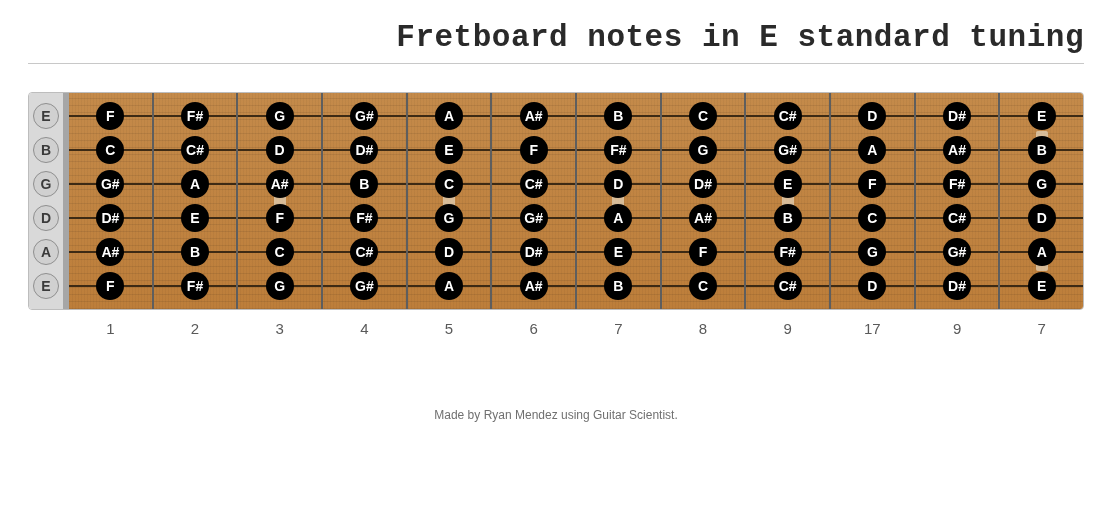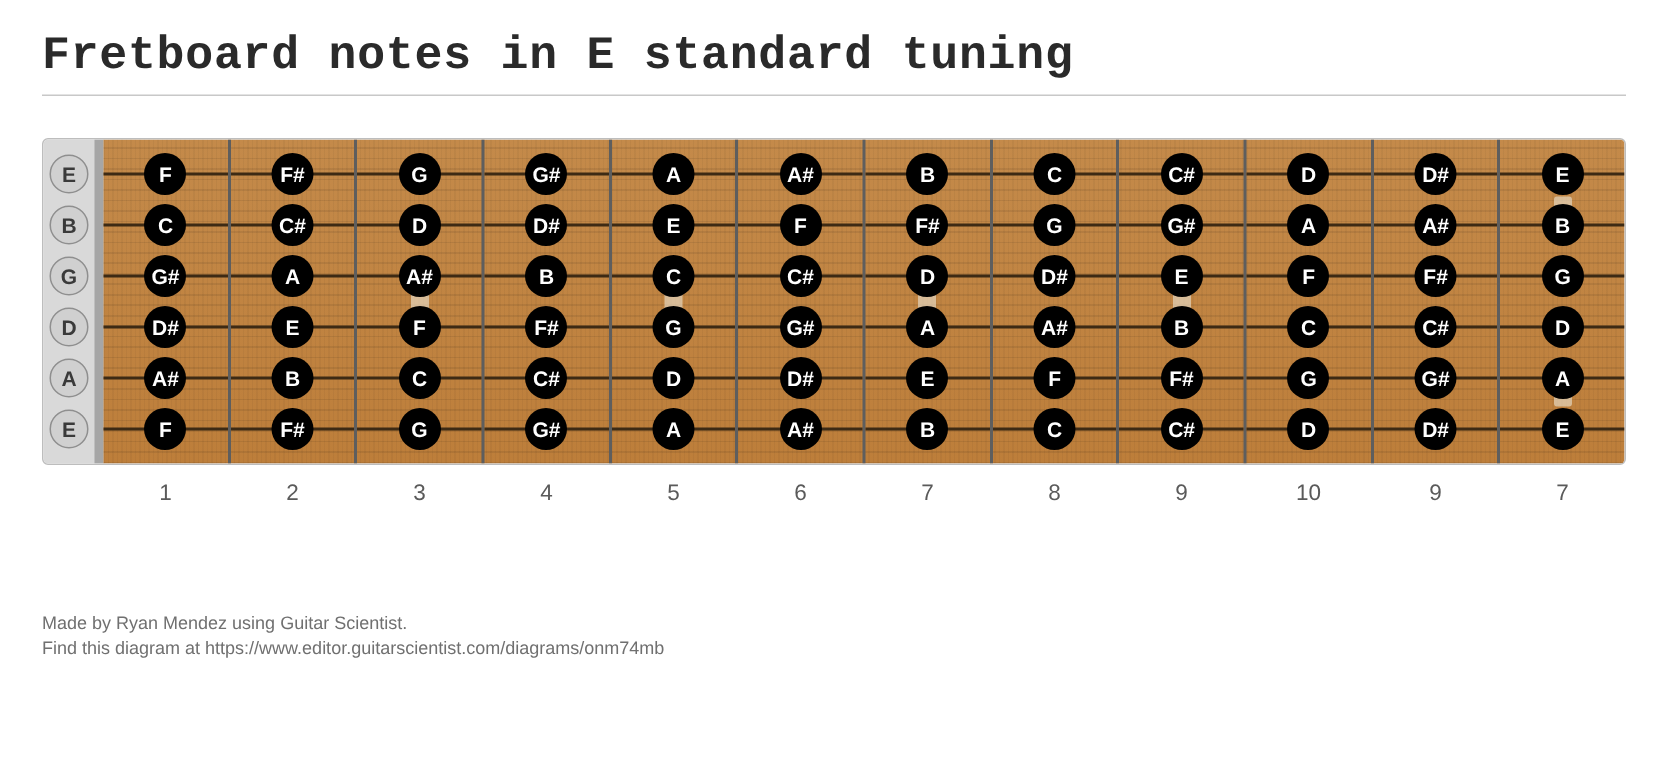--- a/index.html
+++ b/index.html
@@ -9,20 +9,21 @@
     font-family: "Courier New", Courier, monospace;
     background: #ffffff;
     width: 1112px;
   }
   .title {
     font-size: 31px;
     font-weight: bold;
     color: #2a2a2a;
     margin: 0 0 8px 0;
     letter-spacing: 0.5px;
+    text-align: right;
   }
   .rule {
     border: none;
     border-top: 1px solid #c8c8c8;
     margin: 0 0 28px 0;
   }
   .board-wrap {
     display: flex;
     border: 1px solid #bdbdbd;
     border-radius: 4px;
@@ -127,21 +128,21 @@
     font-size: 15px;
   }
   .fret-numbers > div {
     flex: 1;
     text-align: center;
   }
   .credits {
     font-family: Arial, Helvetica, sans-serif;
     font-size: 12px;
     color: #707070;
-    text-align: left;
+    text-align: center;
     margin-top: 70px;
     line-height: 1.4;
   }
 </style>
 </head>
 <body>
 
 <h1 class="title">Fretboard notes in E standard tuning</h1>
 <hr class="rule">
 
@@ -491,21 +492,20 @@
 <div class="fret-numbers" id="fret-numbers">
     <div>1</div>
     <div>2</div>
     <div>3</div>
     <div>4</div>
     <div>5</div>
     <div>6</div>
     <div>7</div>
     <div>8</div>
     <div>9</div>
-    <div>10</div>
+    <div>17</div>
     <div>9</div>
     <div>7</div>
   </div>
 
 <div class="credits">
   <div>Made by Ryan Mendez using Guitar Scientist.</div>
-  <div>Find this diagram at https://www.editor.guitarscientist.com/diagrams/onm74mb</div>
 </div>
 
 </body></html>

